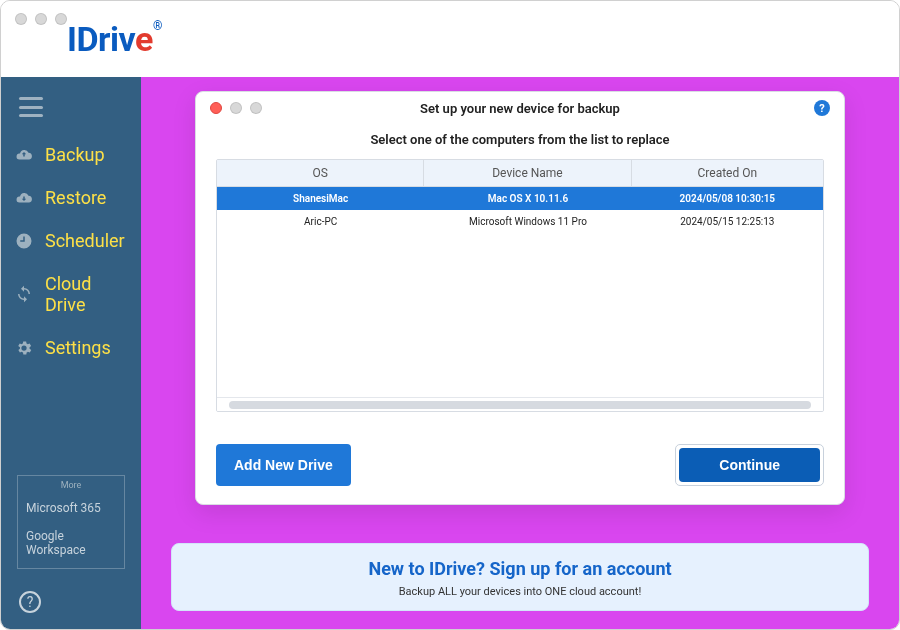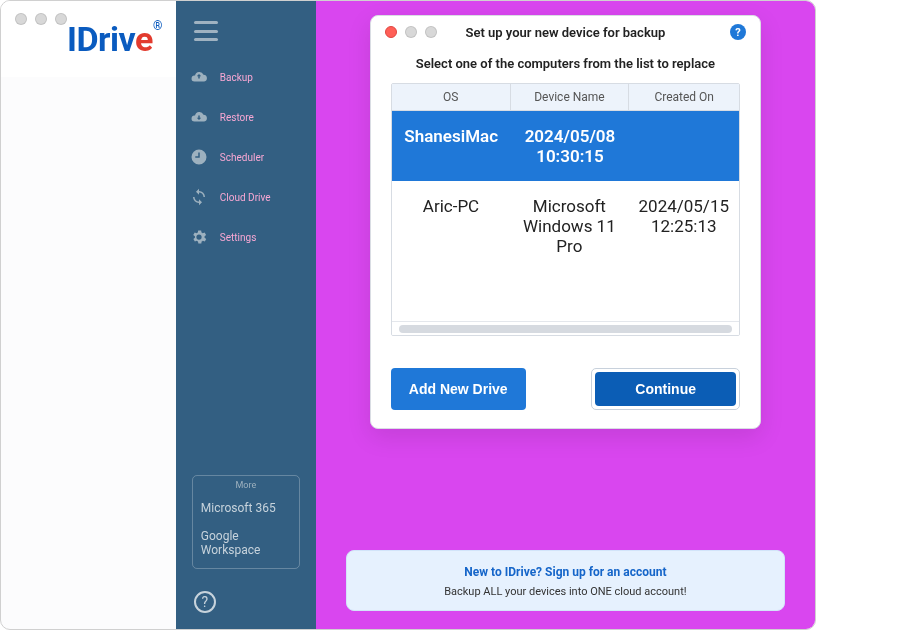--- a/index.html
+++ b/index.html
@@ -4,25 +4,26 @@
   <style>
     * { margin: 0; padding: 0; box-sizing: border-box; }
     body {
       font-family: -apple-system, BlinkMacSystemFont, "Segoe UI", Roboto, Helvetica, Arial, sans-serif;
       background: #fff;
       width: 900px;
       height: 630px;
       overflow: hidden;
     }
     .window {
-      width: 816px;
+      width: 900px;
       height: 630px;
       border: 1px solid #d0d0d0;
       border-radius: 10px;
       display: flex;
+      flex-direction: column;
       background: #fcfcfd;
       overflow: hidden;
     }
     .titlebar {
       height: 76px;
       display: flex;
       align-items: flex-start;
       padding: 8px 14px 0 14px;
       background: #ffffff;
     }
@@ -52,29 +53,29 @@
       margin: 12px 0 10px 18px;
       display: flex; flex-direction: column; justify-content: space-between;
     }
     .hamburger div { height: 3px; background: #9fb2c1; border-radius: 2px; }
     .nav { list-style: none; margin-top: 6px; }
     .nav li {
       display: flex;
       align-items: center;
       gap: 12px;
       padding: 11px 14px;
-      font-size: 10px;
-      cursor: pointer;
-      color: #f9a8d4;
+      font-size: 18px;
+      cursor: pointer;
+      color: #fde047;
     }
     .nav-icon { width: 18px; height: 18px; display: inline-flex; align-items: center; justify-content: center; }
     .nav-icon svg { width: 18px; height: 18px; fill: #9db1bf; }
     .more-box {
       border: 1px solid rgba(255,255,255,0.25);
-      border-radius: 5px;
+      border-radius: 0;
       margin: 0 8px 0 8px;
       padding: 4px 0 4px 0;
       position: absolute;
       bottom: 60px;
       left: 8px; right: 8px;
     }
     .more-title {
       text-align: center;
       font-size: 9px;
       color: #9db1bf;
@@ -166,22 +167,22 @@
     }
     .thead .th {
       font-size: 12px;
       color: #555;
       padding: 6px 10px;
       border-right: 1px solid #d7dce3;
     }
     .thead .th:last-child { border-right: none; }
     .tbody { flex: 1; background: #fff; overflow: auto; }
     .trow .td {
-      font-size: 17px;
-      padding: 15px 10px;
+      font-size: 10px;
+      padding: 6px 10px;
       color: #222;
     }
     .trow.selected { background: #1f78d8; color: #fff; font-weight: 600; }
     .trow.selected .td { color: #fff; }
     .hscroll {
       height: 14px;
       background: #fff;
       border-top: 1px solid #e4e7ec;
       position: relative;
     }
@@ -229,21 +230,21 @@
       bottom: 18px;
       background: #e6f1fe;
       border: 1px solid #d2e4f9;
       border-radius: 8px;
       padding: 14px 10px 12px 10px;
       text-align: center;
     }
     .banner-title {
       color: #1565c9;
       font-weight: 700;
-      font-size: 12px;
+      font-size: 18px;
       margin-bottom: 6px;
       cursor: pointer;
     }
     .banner-sub {
       color: #333;
       font-size: 11px;
     }
   </style>
 </head>
 <body>
@@ -339,20 +340,21 @@
 
           <div class="table-wrap">
             <div class="thead">
               <div class="th">OS</div>
               <div class="th">Device Name</div>
               <div class="th">Created On</div>
             </div>
             <div class="tbody">
               <div class="trow selected">
                 <div class="td">ShanesiMac</div>
+                <div class="td">Mac OS X 10.11.6</div>
                 <div class="td">2024/05/08 10:30:15</div>
               </div>
               <div class="trow">
                 <div class="td">Aric-PC</div>
                 <div class="td">Microsoft Windows 11 Pro</div>
                 <div class="td">2024/05/15 12:25:13</div>
               </div>
             </div>
             <div class="hscroll">
               <div class="hscroll-thumb"></div>

